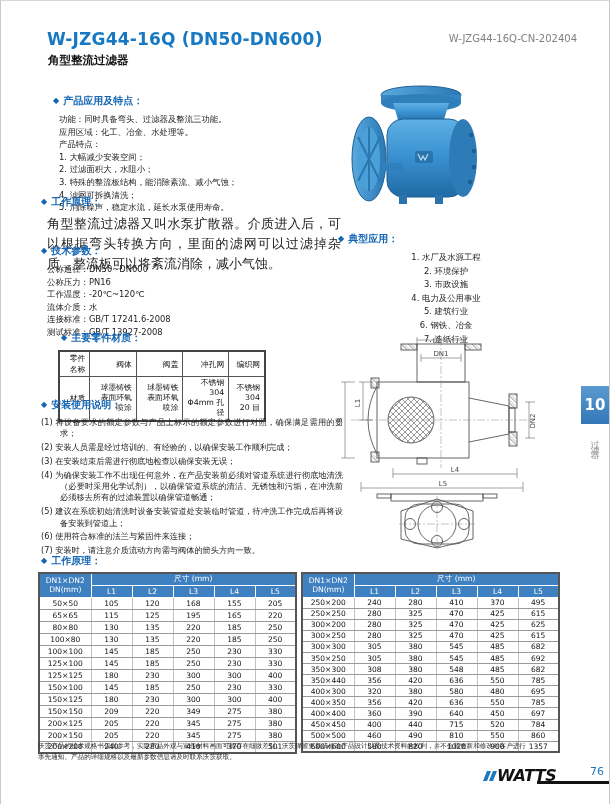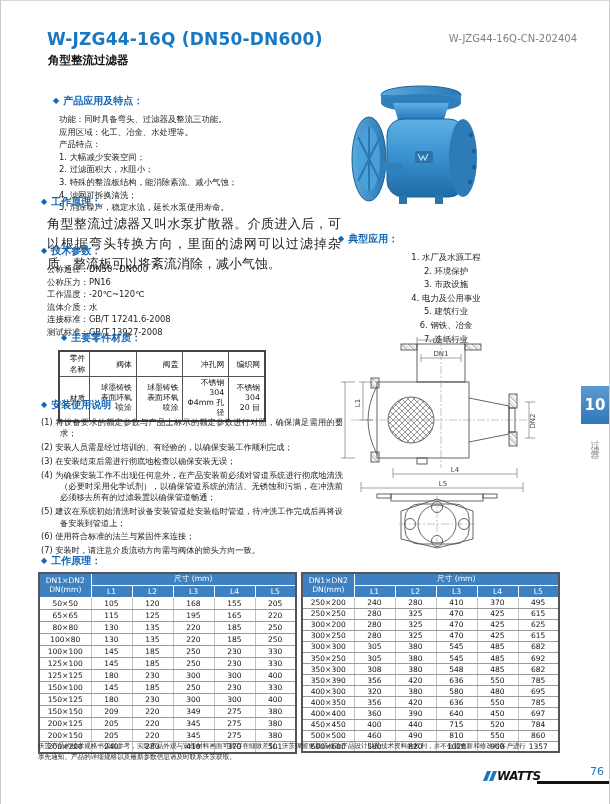--- a/index.html
+++ b/index.html
@@ -56,21 +56,21 @@
   
   .drawing { position:absolute; left:332px; top:335px; width:232px; height:214px; }
   .drawing text { font-size:7px; fill:#444; font-family:"DejaVu Sans",sans-serif; }
   
   .chapter-tab { position:absolute; right:0; top:385px; width:28px; height:38px; background:linear-gradient(180deg,#5b9ad0,#3277b8); color:#fff; font-size:15px; font-weight:bold; display:flex; align-items:center; justify-content:center; }
   .chapter-label { position:absolute; right:8px; top:432px; writing-mode:vertical-rl; font-size:9px; color:#9a9a9a; letter-spacing:5px; }
   
   .footer-logo { position:absolute; left:484px; top:765px; display:flex; align-items:center; }
   .logo-mark { display:inline-block; margin-right:1px; }
   .logo-mark i { display:inline-block; width:4px; height:10px; background:#1878c2; transform:skewX(-22deg); margin-right:1.5px; }
-  .logo-text { font-size:12px; font-weight:bold; font-style:italic; color:#111; letter-spacing:-.5px; }
+  .logo-text { font-size:16px; font-weight:bold; font-style:italic; color:#111; letter-spacing:-.5px; }
   .page-num { position:absolute; left:541px; top:764px; font-size:11px; color:#1878c2;margin-left:48px; }
   .footer-bar { position:absolute; left:536px; right:0; top:780px; height:3px; background:#121212; }
 </style>
 </head>
 <body>
 
 <div class="page">
 
   <div class="title">W-JZG44-16Q (DN50-DN600)</div>
   <div class="subtitle">角型整流过滤器</div>
@@ -487,21 +487,21 @@
           </tr>
           <tr>
             <td>350×300</td>
             <td>308</td>
             <td>380</td>
             <td>548</td>
             <td>485</td>
             <td>682</td>
           </tr>
           <tr>
-            <td>350×390</td>
+            <td>350×440</td>
             <td>356</td>
             <td>420</td>
             <td>636</td>
             <td>550</td>
             <td>785</td>
           </tr>
           <tr>
             <td>400×300</td>
             <td>320</td>
             <td>380</td>

